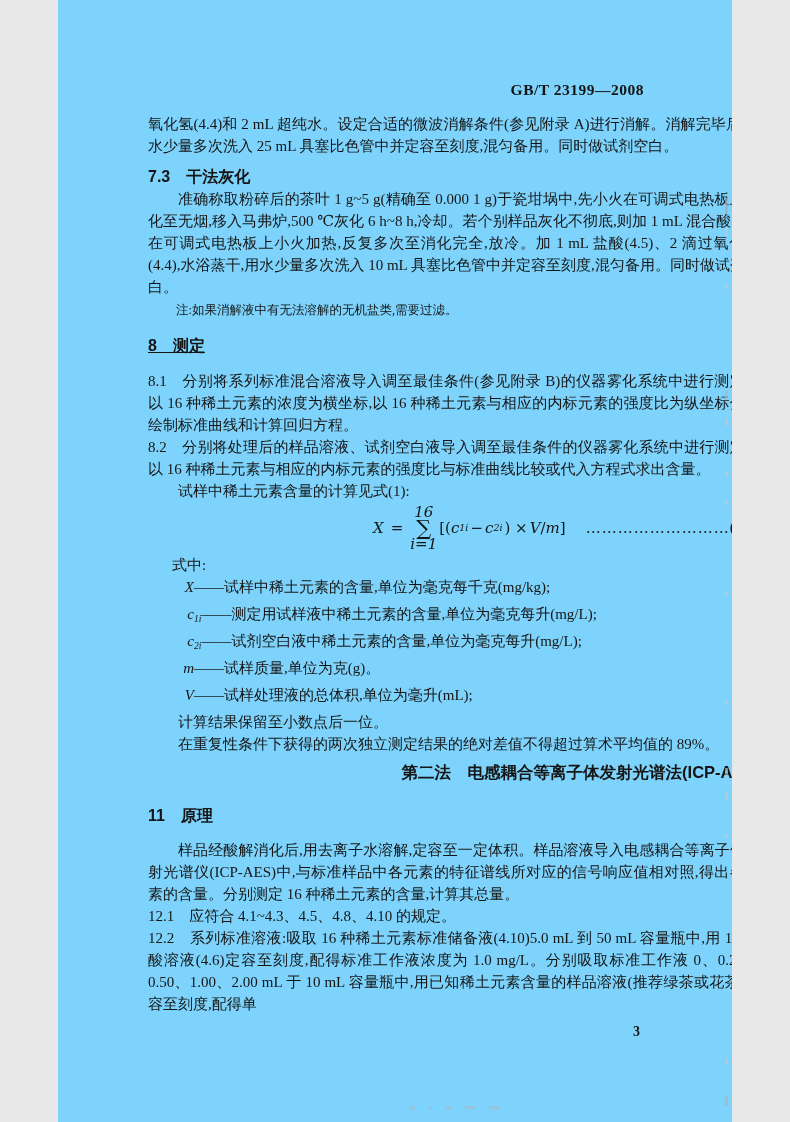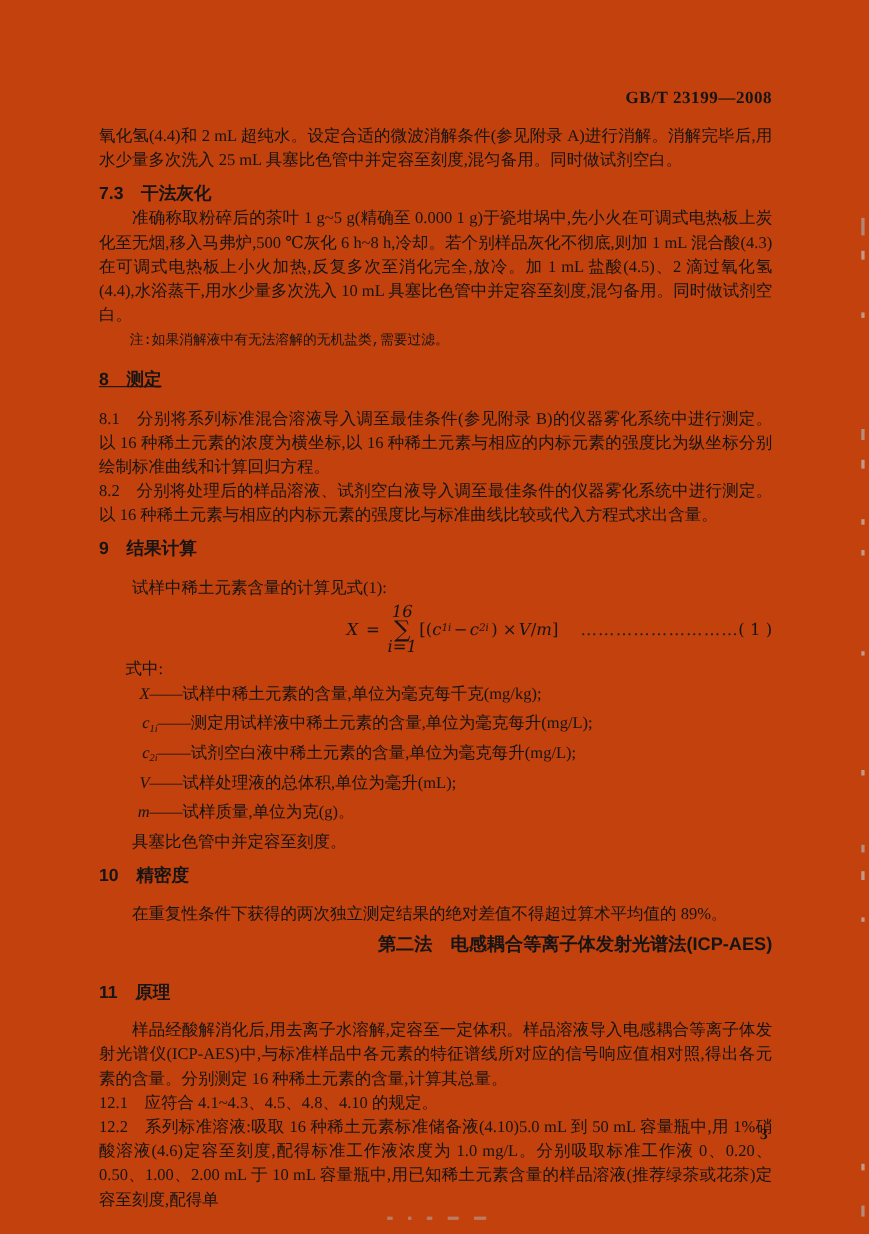--- a/index.html
+++ b/index.html
@@ -1,38 +1,38 @@
 <!DOCTYPE html>
 <html><head>
 <meta charset="utf-8">
 <style>
   * { margin:0; padding:0; box-sizing:border-box; }
   html,body { background:#e8e8e8; }
   body { font-family:"Liberation Serif","DejaVu Serif",serif; color:#151515; }
   .page {
-    position:relative; width:790px; height:1122px; background:#c2410c;
+    position:relative; width:674px; height:1122px; background:#7dd3fc;
     margin:0 auto; overflow:hidden;
     font-size:15px; line-height:22px;
   }
   .header-code {
     position:absolute; top:79px; right:88px;
     font-weight:bold; font-size:15.5px; letter-spacing:.5px;
     font-family:"Liberation Serif","DejaVu Serif",serif;
   }
   .content { position:absolute; left:90px; top:113px; width:612px; }
   p { text-align:justify; }
   .indent { text-indent:2em; }
   .heading {
     font-family:"Liberation Sans","DejaVu Sans",sans-serif;
     font-weight:bold; font-size:16px;
   }
   .h73 { margin-top:9px; }
   .note {
     margin-top:3px; margin-left:28px;
-    font-size:12.5px; line-height:19px;font-family:Liberation Mono, monospace;
+    font-size:12.5px; line-height:19px;
   }
   .h8  { margin-top:15px; margin-bottom:13px;text-decoration:underline; }
   .h9  { margin-top:9px;  margin-bottom:13px; }
   .h10 { margin-top:9px;  margin-bottom:12px; }
   .h11 { margin-bottom:12px; }
   .h12 { margin-top:15px; margin-bottom:10px; }
   .formula {
     display:flex; align-items:center;
     margin-top:4px; margin-bottom:4px; height:44px;
     font-family:"DejaVu Serif","Liberation Serif",serif;
@@ -98,21 +98,20 @@
 
     <p class="indent">准确称取粉碎后的茶叶 1 g~5 g(精确至 0.000 1 g)于瓷坩埚中,先小火在可调式电热板上炭化至无烟,移入马弗炉,500 ℃灰化 6 h~8 h,冷却。若个别样品灰化不彻底,则加 1 mL 混合酸(4.3)在可调式电热板上小火加热,反复多次至消化完全,放冷。加 1 mL 盐酸(4.5)、2 滴过氧化氢(4.4),水浴蒸干,用水少量多次洗入 10 mL 具塞比色管中并定容至刻度,混匀备用。同时做试剂空白。</p>
 
     <p class="note">注:如果消解液中有无法溶解的无机盐类,需要过滤。</p>
 
     <p class="heading h8">8　测定</p>
 
     <p>8.1　分别将系列标准混合溶液导入调至最佳条件(参见附录 B)的仪器雾化系统中进行测定。以 16 种稀土元素的浓度为横坐标,以 16 种稀土元素与相应的内标元素的强度比为纵坐标分别绘制标准曲线和计算回归方程。</p>
     <p>8.2　分别将处理后的样品溶液、试剂空白液导入调至最佳条件的仪器雾化系统中进行测定。以 16 种稀土元素与相应的内标元素的强度比与标准曲线比较或代入方程式求出含量。</p>
 
-    <p class="heading h9">9　结果计算</p>
 
     <p class="indent">试样中稀土元素含量的计算见式(1):</p>
 
     <div class="formula">
       <span class="formula-left">
         <span class="f-var">X</span>
         <span class="f-eq">=</span>
         <span class="sum">
           <span class="sum-top">16</span>
           <span class="sum-sigma">∑</span>
@@ -133,27 +132,26 @@
       <span class="f-dots">………………………………………</span>
       <span class="f-label">( 1 )</span>
     </div>
 
     <p class="where">式中:</p>
 
     <ul class="defs">
       <li><span class="def-sym">X</span><span class="def-sub"></span><span>——试样中稀土元素的含量,单位为毫克每千克(mg/kg);</span></li>
       <li><span class="def-sym">c</span><span class="def-sub">1i</span><span>——测定用试样液中稀土元素的含量,单位为毫克每升(mg/L);</span></li>
       <li><span class="def-sym">c</span><span class="def-sub">2i</span><span>——试剂空白液中稀土元素的含量,单位为毫克每升(mg/L);</span></li>
+      <li><span class="def-sym">m</span><span class="def-sub"></span><span>——试样质量,单位为克(g)。</span></li>
       <li><span class="def-sym">V</span><span class="def-sub"></span><span>——试样处理液的总体积,单位为毫升(mL);</span></li>
-      <li><span class="def-sym">m</span><span class="def-sub"></span><span>——试样质量,单位为克(g)。</span></li>
     </ul>
 
-    <p class="indent">具塞比色管中并定容至刻度。</p>
+    <p class="indent">计算结果保留至小数点后一位。</p>
 
-    <p class="heading h10">10　精密度</p>
 
     <p class="indent">在重复性条件下获得的两次独立测定结果的绝对差值不得超过算术平均值的 89%。</p>
 
     <p class="method2">第二法　电感耦合等离子体发射光谱法(ICP-AES)</p>
 
     <p class="heading h11">11　原理</p>
 
     <p class="indent">样品经酸解消化后,用去离子水溶解,定容至一定体积。样品溶液导入电感耦合等离子体发射光谱仪(ICP-AES)中,与标准样品中各元素的特征谱线所对应的信号响应值相对照,得出各元素的含量。分别测定 16 种稀土元素的含量,计算其总量。</p>
 
 

